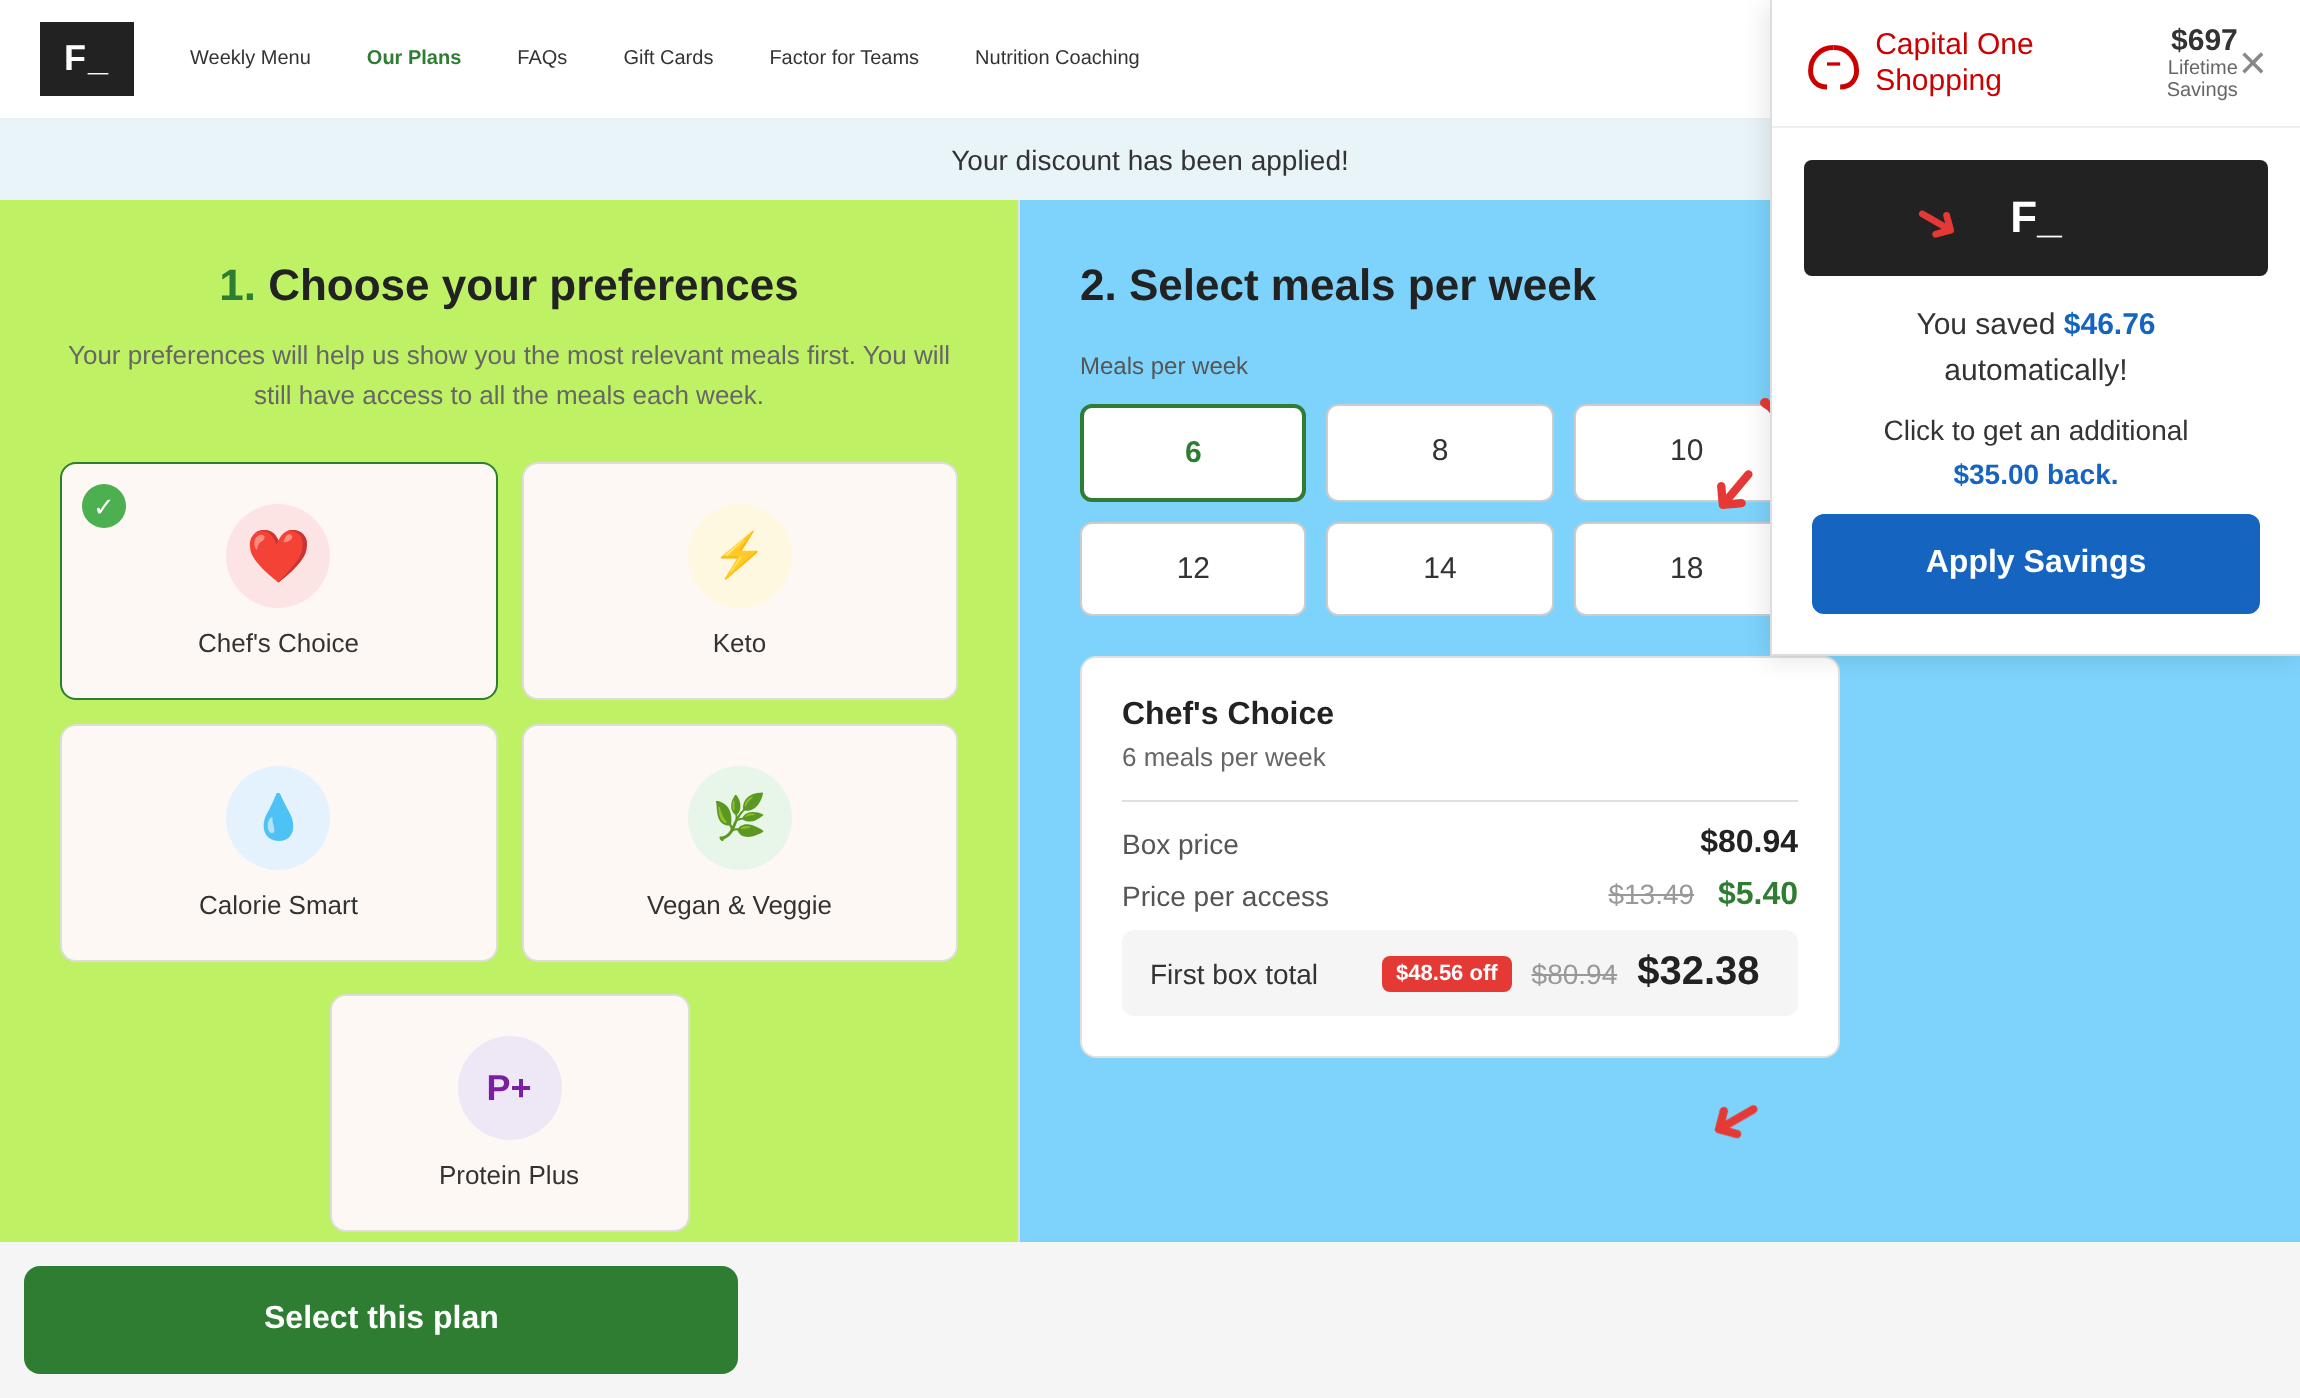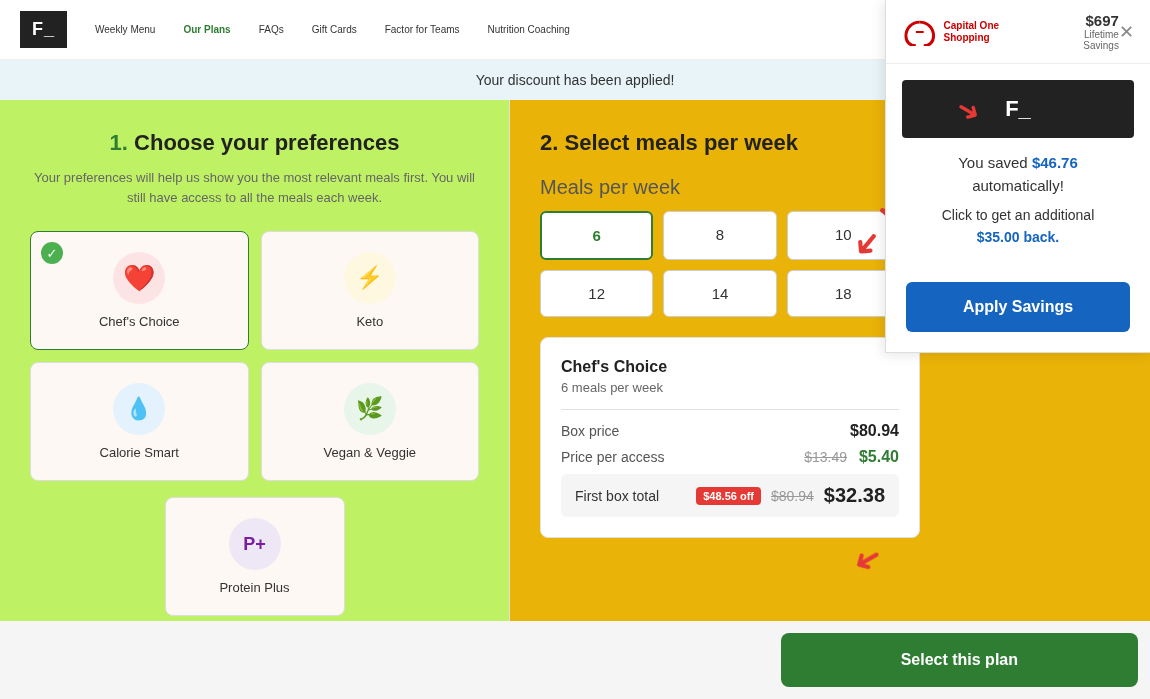--- a/index.html
+++ b/index.html
@@ -34,60 +34,60 @@
 
     
     .icon-circle { width: 52px; height: 52px; border-radius: 50%; display: flex; align-items: center; justify-content: center; font-size: 26px; }
     .icon-red { background: #fce4e4; }
     .icon-yellow { background: #fff8e1; }
     .icon-blue { background: #e3f2fd; }
     .icon-green { background: #e8f5e9; }
     .icon-purple { background: #ede7f6; }
 
     
-    .right-panel { flex: 1; background: #eab308; padding: 30px 30px 20px; overflow-y: auto; }
+    .right-panel { flex: 1; background: #7dd3fc; padding: 30px 30px 20px; overflow-y: auto; }
     .step-title-right { font-size: 22px; font-weight: 700; color: #222; margin-bottom: 20px; }
 
-    .meals-per-week-label { font-size: 20px; color: #555; margin-bottom: 12px; }
+    .meals-per-week-label { font-size: 12px; color: #555; margin-bottom: 12px; }
     .meal-count-grid { display: grid; grid-template-columns: repeat(3, 1fr); gap: 10px; max-width: 360px; margin-bottom: 20px; }
     .count-btn { border: 1.5px solid #ccc; border-radius: 6px; padding: 14px 0; text-align: center; font-size: 15px; color: #333; cursor: pointer; background: #fff; position: relative; }
     .count-btn.selected { border-color: #2e7d32; border-width: 2px; color: #2e7d32; font-weight: 600; }
     .heart-badge { position: absolute; top: -8px; right: 8px; color: #e53935; font-size: 14px; }
 
     
     .summary-card { background: #fff; border: 1px solid #e0e0e0; border-radius: 8px; padding: 20px; max-width: 380px; }
     .summary-plan-name { font-size: 16px; font-weight: 600; color: #222; margin-bottom: 4px; }
     .summary-meals { font-size: 13px; color: #666; margin-bottom: 14px; }
     .divider { height: 1px; background: #e0e0e0; margin: 12px 0; }
     .summary-row { display: flex; justify-content: space-between; align-items: center; margin-bottom: 8px; font-size: 14px; }
     .summary-row .label { color: #555; }
     .summary-row .value { font-weight: 600; color: #222; font-size: 16px; }
     .old-price { text-decoration: line-through; color: #999; font-size: 14px; margin-right: 8px; font-weight: 400; }
     .new-price { color: #2e7d32; font-weight: 700; font-size: 16px; }
-    .first-box-row { background: #f5f5f5; border-radius: 6px; padding: 10px 14px; display: flex; justify-content: space-between; align-items: center; }
+    .first-box-row { background: #f5f5f5; border-radius: 6px; padding: 10px 14px; display: flex; align-items: center; }
     .off-badge { background: #e53935; color: #fff; font-size: 11px; font-weight: 700; padding: 3px 7px; border-radius: 4px; }
     .first-box-prices { display: flex; align-items: center; gap: 10px; padding-left: 32px; }
     .first-box-old { text-decoration: line-through; color: #999; font-size: 14px; }
     .first-box-new { color: #222; font-weight: 700; font-size: 20px; }
 
     
     .food-image-area { margin-top: 20px; max-width: 380px; display: flex; justify-content: center; }
 
     
-    .select-btn-row { position: fixed; bottom: 0; left: 0; right: 0; display: flex; justify-content: flex-end; padding: 12px; background: #f5f5f5; z-index: 10; }
+    .select-btn-row { position: fixed; bottom: 0; left: 0; right: 0; display: flex; justify-content: flex-start; padding: 12px; background: #f5f5f5; z-index: 10; }
     .select-btn { background: #2e7d32; color: #fff; border: none; border-radius: 8px; font-size: 16px; font-weight: 600; padding: 18px 120px; cursor: pointer; }
 
     
     .cap-popup { position: fixed; top: 0; right: 0; width: 265px; background: #fff; border-left: 1px solid #ddd; border-bottom: 1px solid #ddd; padding: 0; z-index: 100; box-shadow: -2px 2px 12px rgba(0,0,0,0.1); }
     .cap-header { display: flex; align-items: center; justify-content: space-between; padding: 12px 16px; border-bottom: 1px solid #eee; }
     .cap-logo-area { display: flex; align-items: center; gap: 8px; }
     .cap-close { cursor: pointer; font-size: 18px; color: #888; background: none; border: none; }
     .cap-logo-box { background: #222; color: #fff; font-weight: 900; font-size: 22px; padding: 16px 24px; text-align: center; margin: 16px; border-radius: 4px; }
     .cap-body { padding: 0 20px 20px; text-align: center; }
-    .cap-apply-btn { background: #1565c0; color: #fff; border: none; border-radius: 6px; font-size: 16px; font-weight: 600; padding: 16px 0; width: 100%; cursor: pointer; margin-top: 33px; }
+    .cap-apply-btn { background: #1565c0; color: #fff; border: none; border-radius: 6px; font-size: 16px; font-weight: 600; padding: 16px 0; width: 100%; cursor: pointer; margin-top: 8px; }
   </style>
 </head>
 <body>
 
 <nav class="nav">
   <div class="nav-logo">F_</div>
   <a class="nav-link">Weekly Menu</a>
   <a class="nav-link active">Our Plans</a>
   <a class="nav-link">FAQs</a>
   <a class="nav-link">Gift Cards</a>
@@ -196,21 +196,21 @@
   <div class="cap-header">
     <div class="cap-logo-area">
 
       <div style="display:flex; align-items:center; gap:6px;">
         <svg width="36" height="28" viewBox="0 0 36 28">
           <path d="M18 4 C10 4, 4 10, 4 18 C4 24, 8 28, 14 28" stroke="#cc0000" stroke-width="3" fill="none"></path>
           <path d="M18 4 C26 4, 32 10, 32 18 C32 24, 28 28, 22 28" stroke="#cc0000" stroke-width="3" fill="none"></path>
           <path d="M14 14 L22 14" stroke="#cc0000" stroke-width="2" fill="none"></path>
         </svg>
         <div>
-          <div style="font-size:10px; color:#cc0000; font-weight:700; line-height:1.2;">Capital One Shopping</div>
+          <div style="font-size:15px; color:#cc0000; font-weight:400; line-height:1.2;">Capital One Shopping</div>
         </div>
       </div>
     </div>
     <div style="text-align:right;">
       <div style="font-size:15px; font-weight:700; color:#333;">$697</div>
       <div style="font-size:10px; color:#666;">Lifetime Savings</div>
     </div>
     <button class="cap-close">✕</button>
   </div>
 

